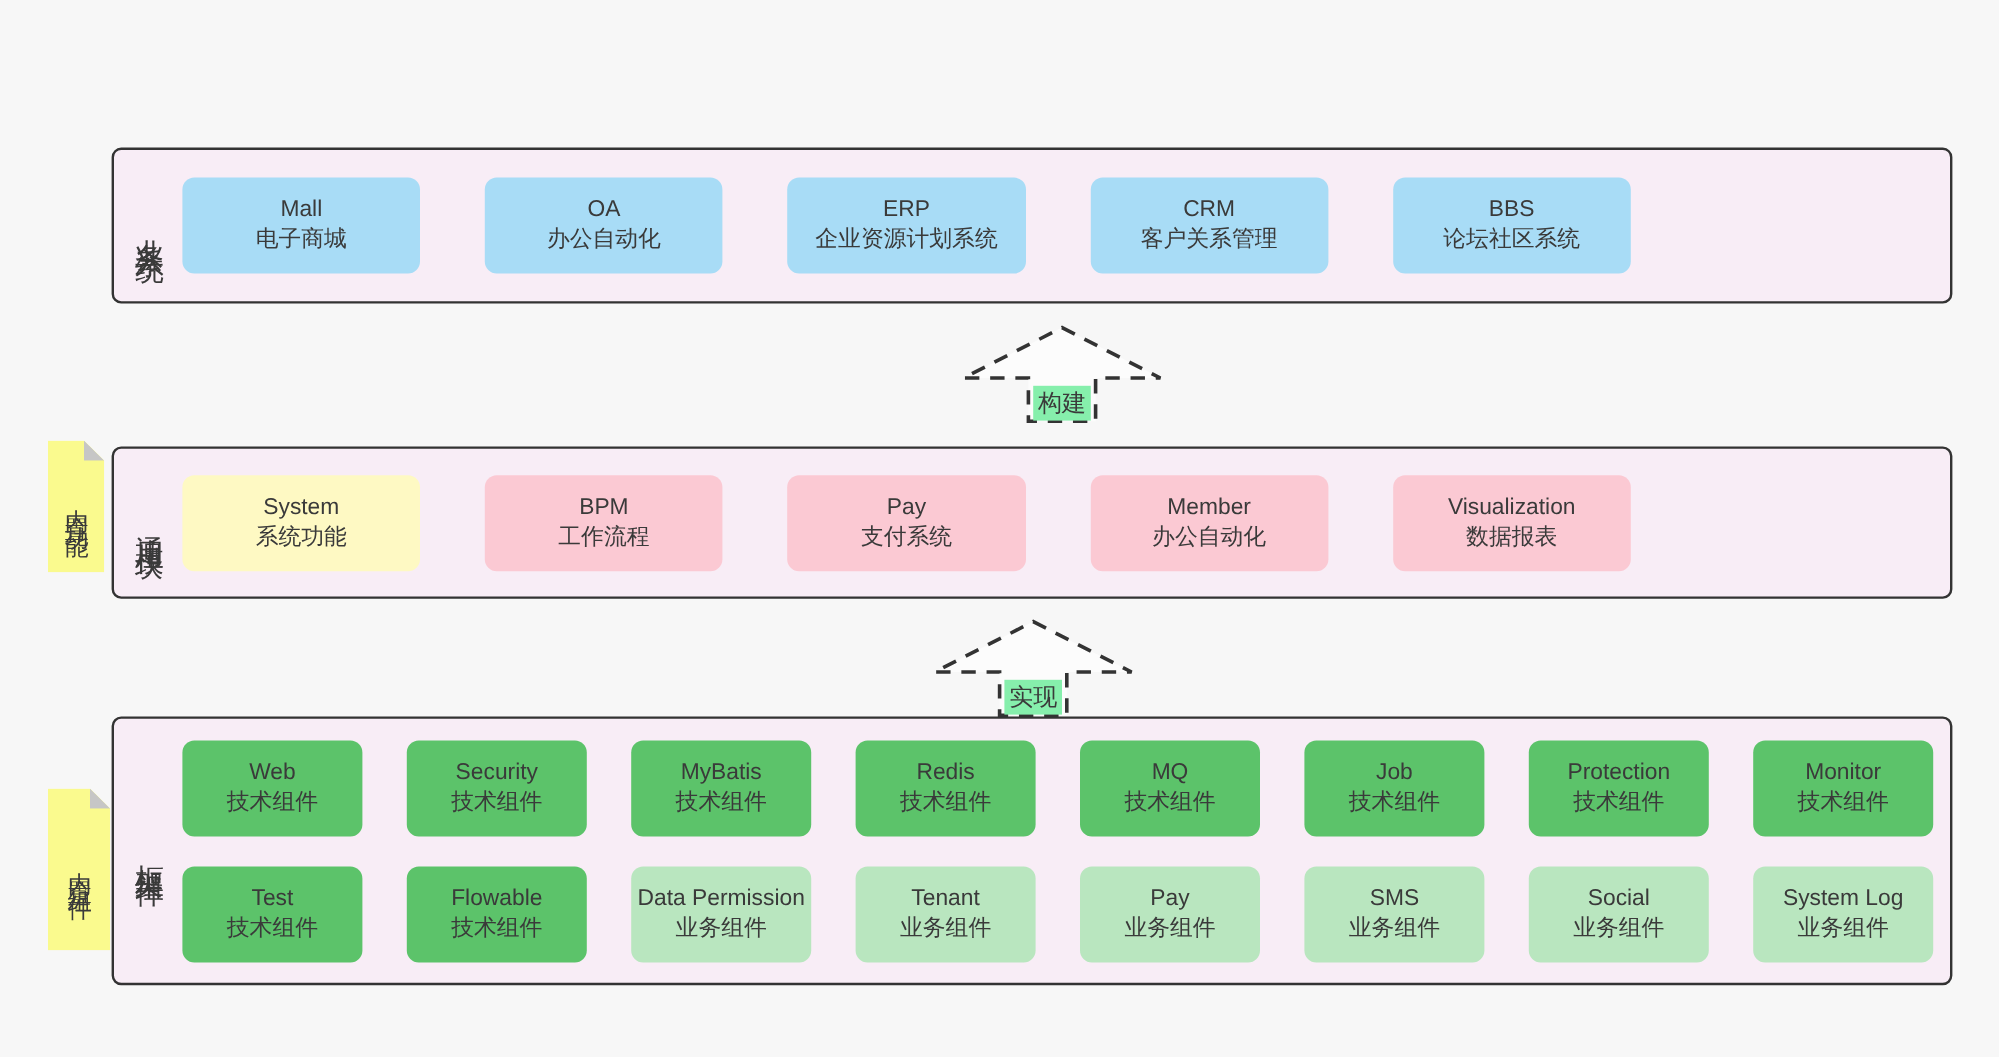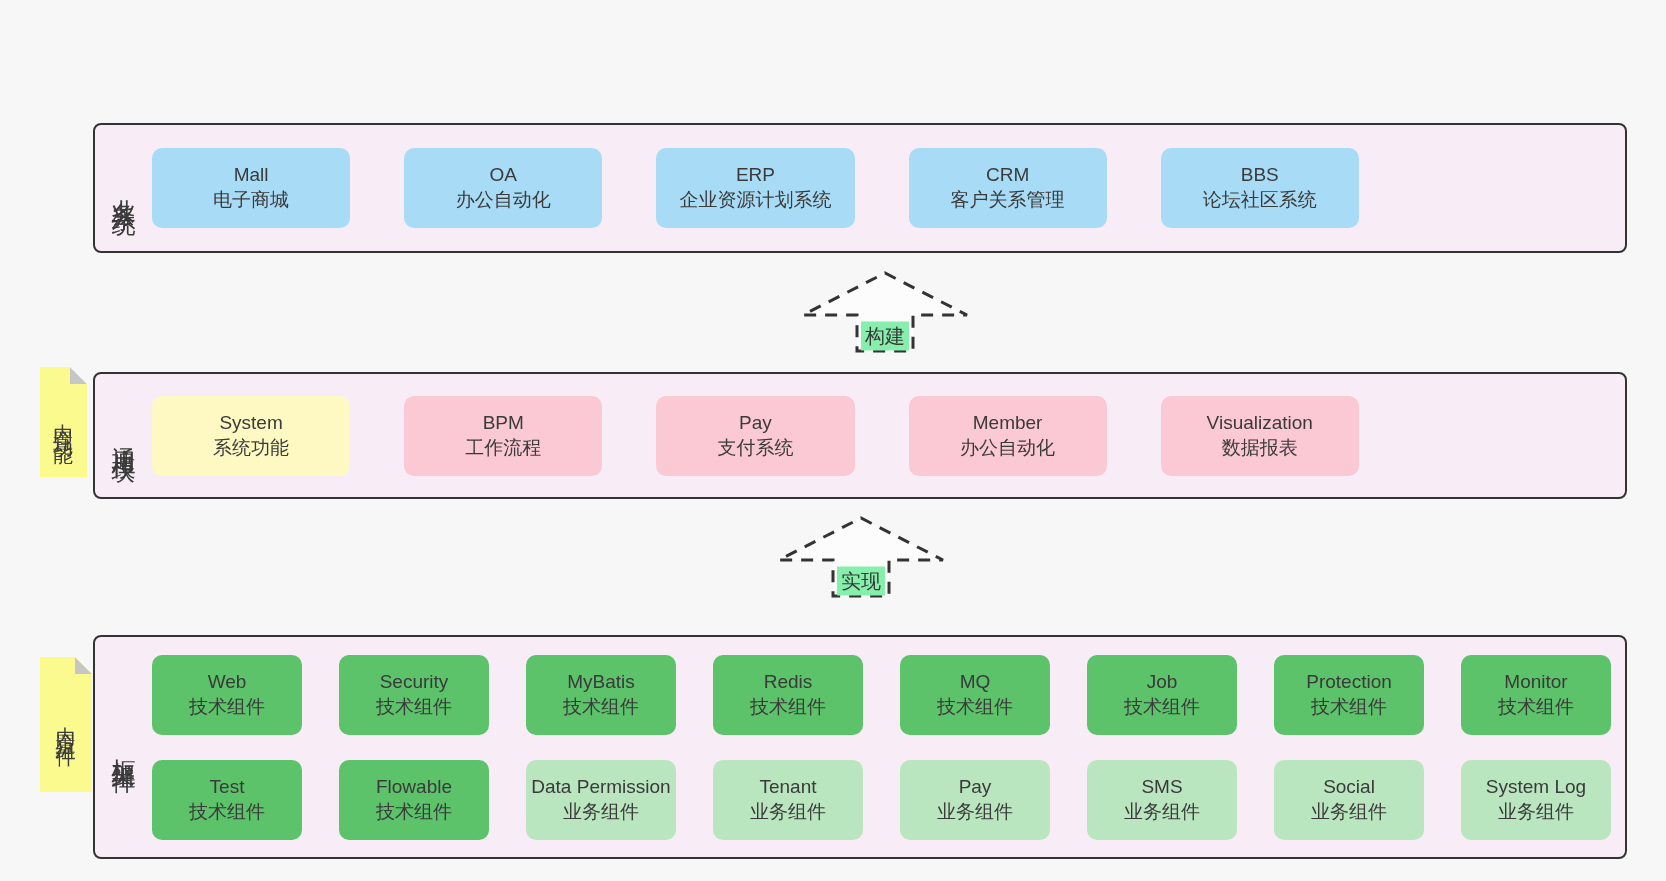--- a/index.html
+++ b/index.html
@@ -2,21 +2,21 @@
 <html><head>
 <meta charset="utf-8">
 <style>
   html,body{margin:0;padding:0;background:#f7f7f7;}
   .canvas{position:relative;width:1666px;height:881px;background:#f7f7f7;overflow:hidden;
           font-family:"Liberation Sans","DejaVu Sans",sans-serif;color:#3a3a3a;}
   .layer{position:absolute;left:93px;width:1534px;background:#f8edf6;border:2px solid #333333;
          border-radius:8px;box-sizing:border-box;display:flex;}
   #layer-business{top:123px;height:130px;}
   #layer-modules{top:372px;height:127px;}
-  #layer-components{top:635px;height:224px;}
+  #layer-components{top:597px;height:224px;}
   .label-zone{flex:0 0 57px;display:flex;align-items:center;justify-content:center;}
   .layer-label{writing-mode:vertical-rl;text-orientation:upright;font-size:24px;letter-spacing:4px;line-height:1;}
   .grid{flex:1;display:grid;align-content:center;margin-right:14px;}
   .grid-6{grid-template-columns:repeat(6,1fr);column-gap:54px;}
   .grid-8{grid-template-columns:repeat(8,1fr);column-gap:37px;row-gap:25px;}
   .box{height:80px;border-radius:10px;display:flex;flex-direction:column;align-items:center;
        justify-content:center;text-align:center;font-size:19px;line-height:1.3;padding:0 4px;box-sizing:border-box;}
   .box--blue{background:#a8dcf6;}
   .box--red{background:#fef9c3;}
   .box--pink{background:#fbc9d3;}

